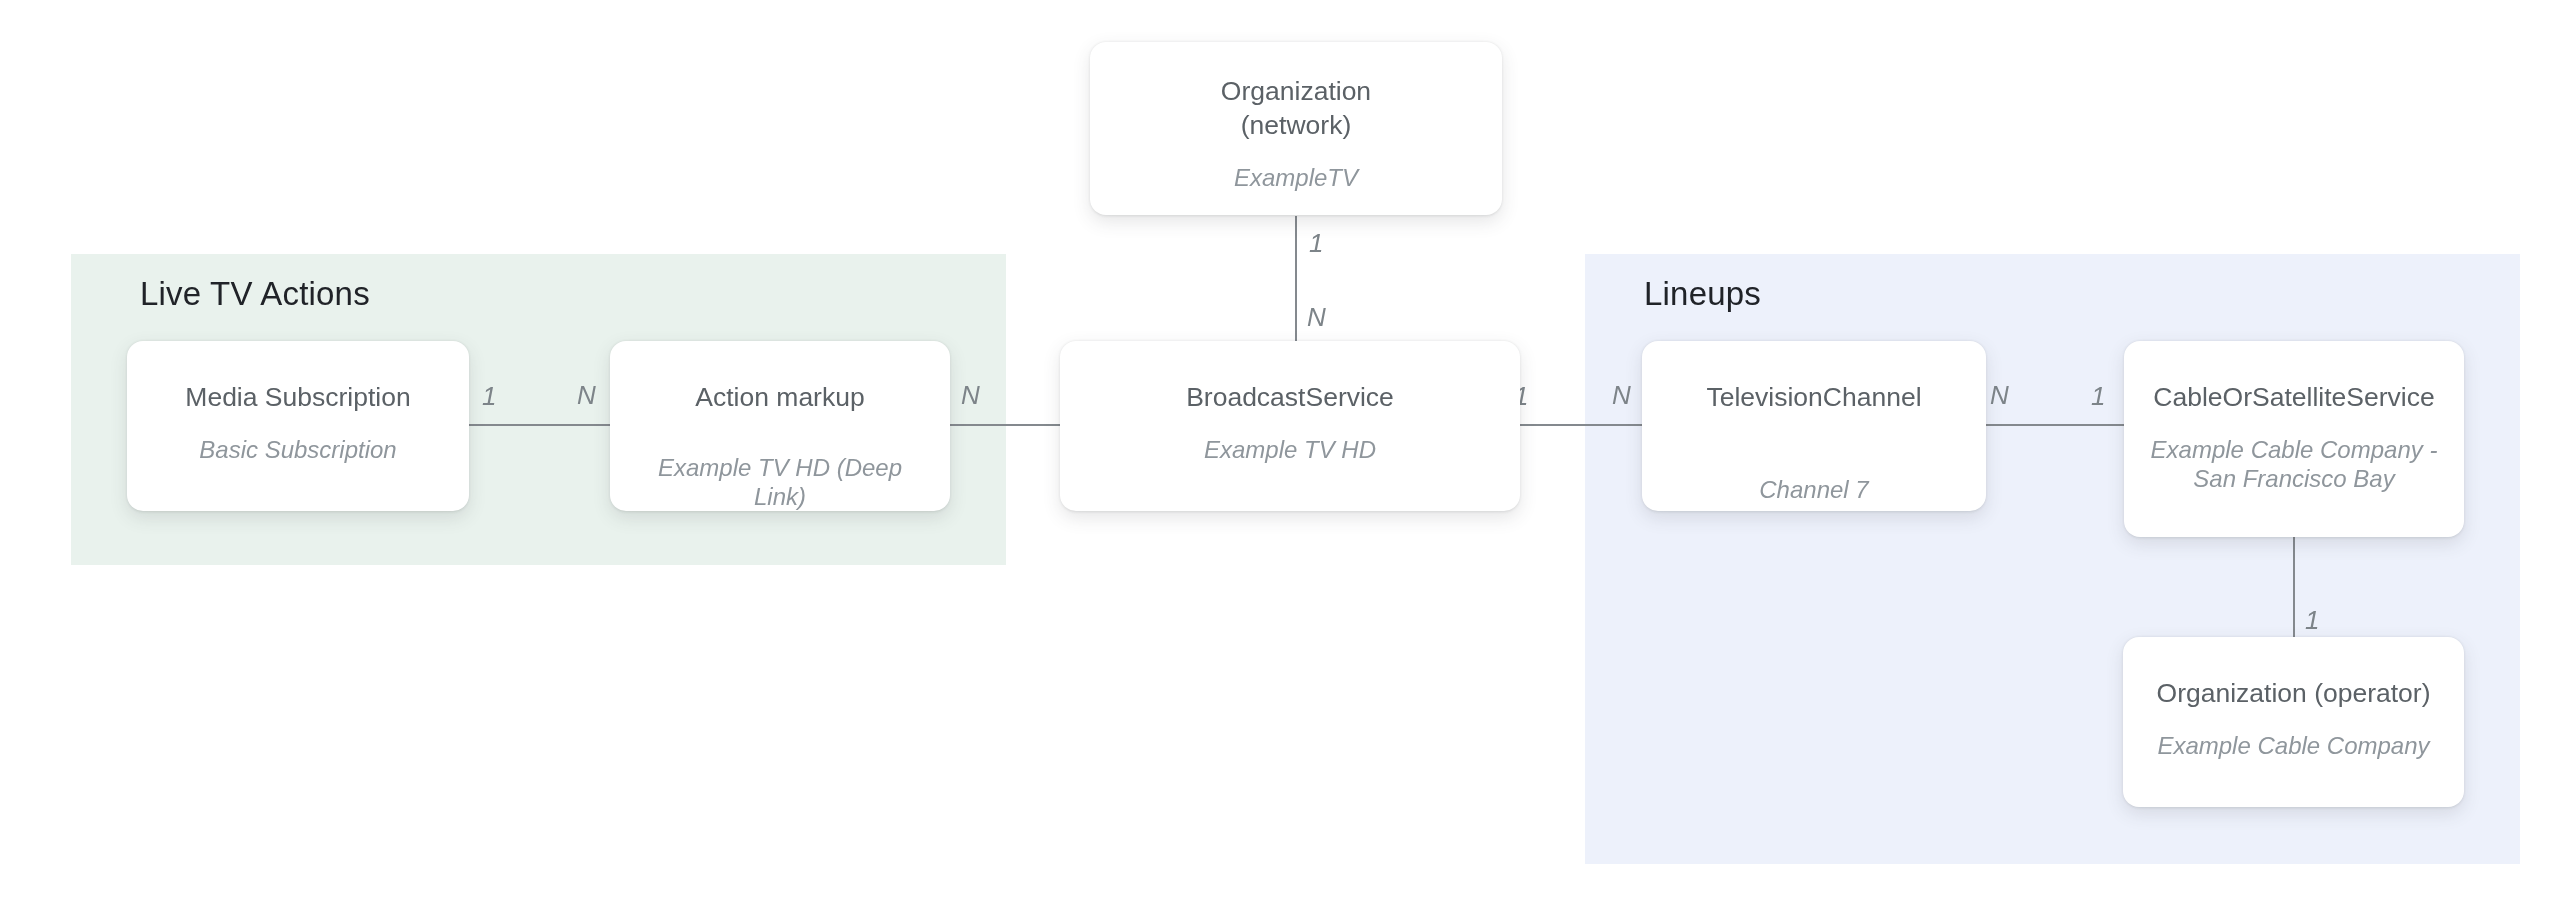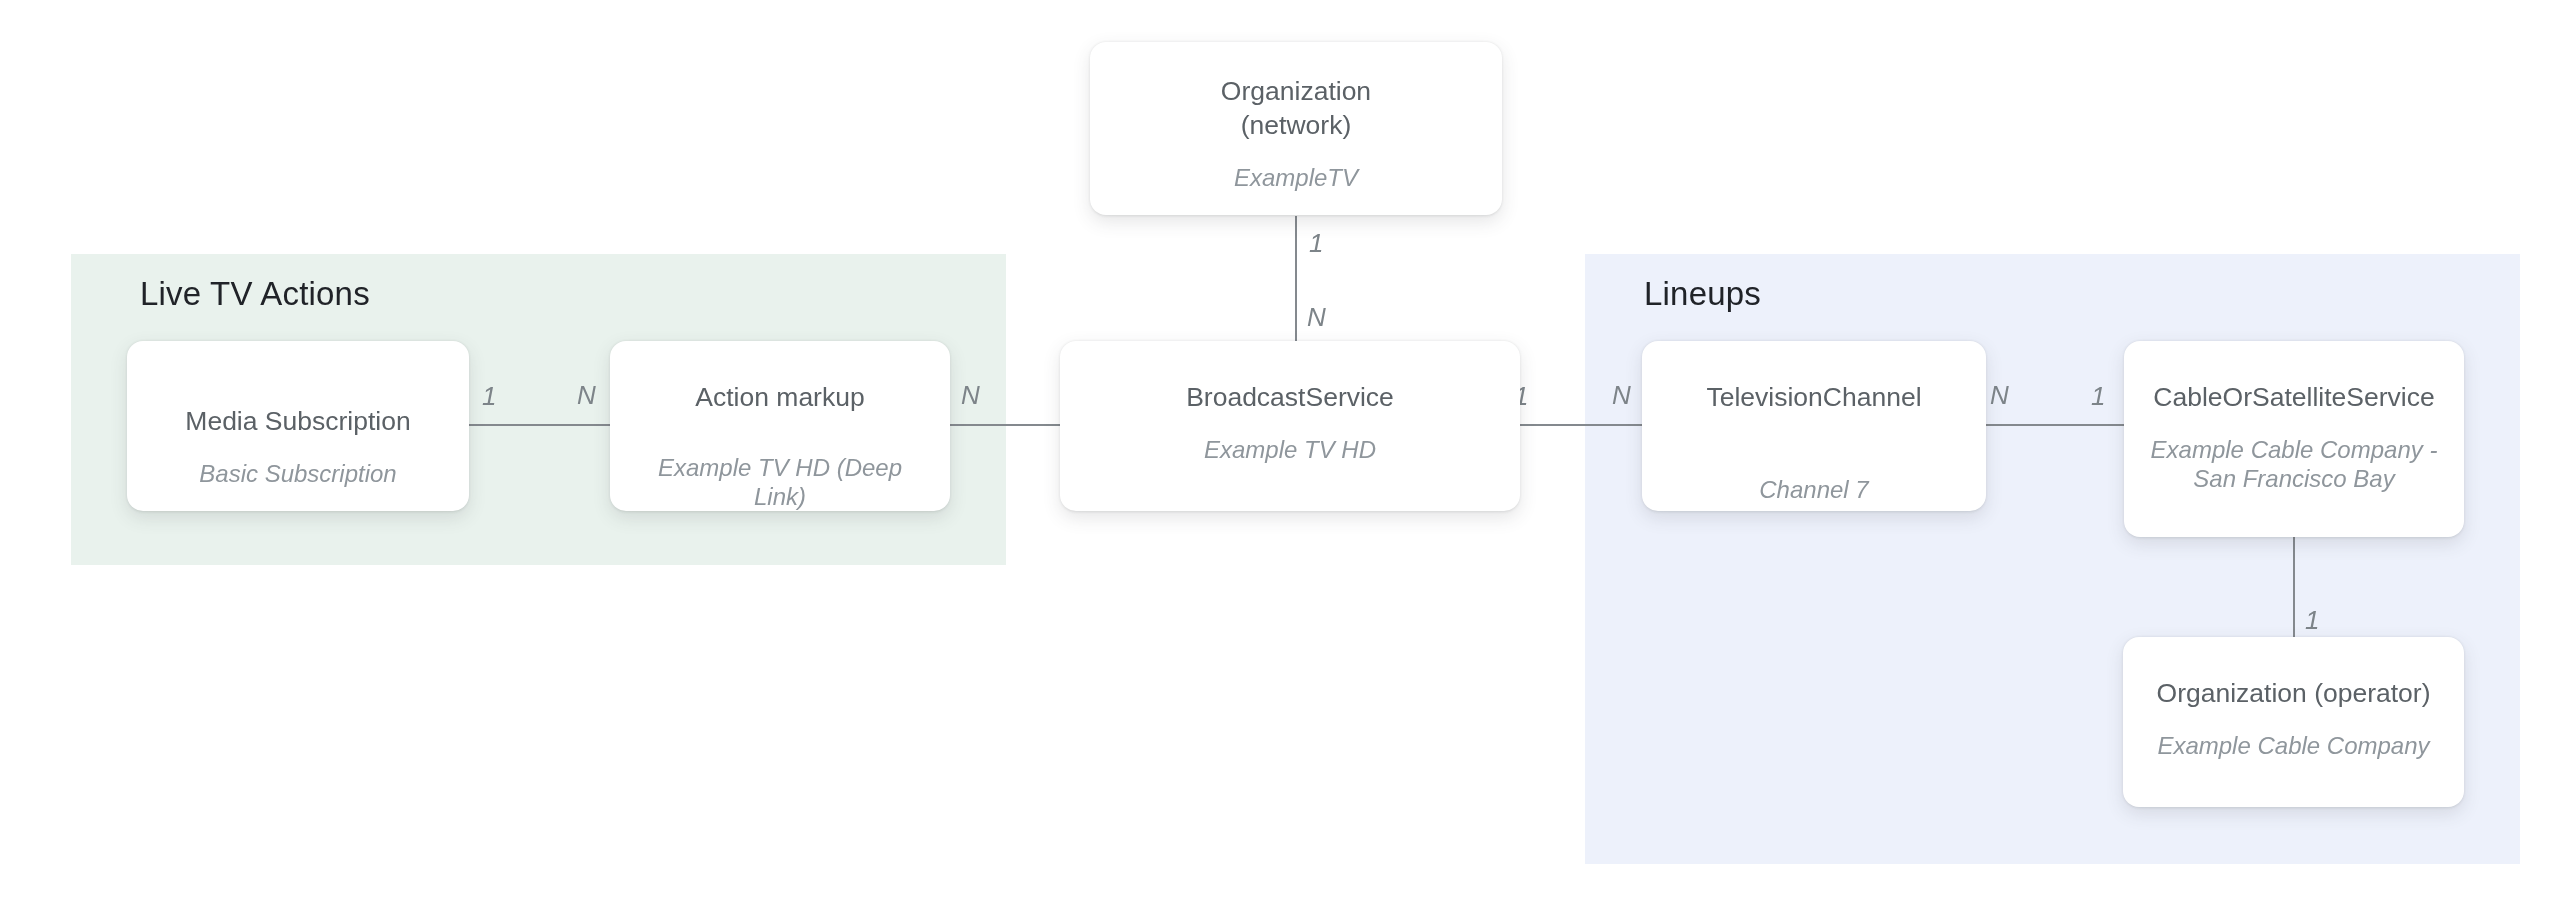--- a/index.html
+++ b/index.html
@@ -45,21 +45,21 @@
   .node{
     position:absolute;
     background:var(--card-bg);
     border-radius:16px;
     box-shadow:0 0.9px 2.7px rgba(60,64,67,.12),0 6.2px 17.7px rgba(60,64,67,.13);
     display:flex;flex-direction:column;align-items:center;
     text-align:center;
     padding-top:39px;
     box-sizing:border-box;
   }
-  .node-media{left:127px;top:341px;width:342px;height:170px;justify-content:center;}
+  .node-media{left:127px;top:341px;width:342px;height:170px;}
   .node-action{left:610px;top:341px;width:340px;height:170px;justify-content:space-between;}
   .node-broadcast{left:1060px;top:341px;width:460px;height:170px;}
   .node-network{left:1090px;top:42px;width:412px;height:173px;padding-top:32px;}
   .node-channel{left:1642px;top:341px;width:344px;height:170px;gap:40px;}
   .node-cable{left:2124px;top:341px;width:340px;height:196px;}
   .node-operator{left:2123px;top:637px;width:341px;height:170px;}
   .node-title{
     font-size:26.5px;line-height:34px;
     color:var(--title-text);
     white-space:nowrap;

